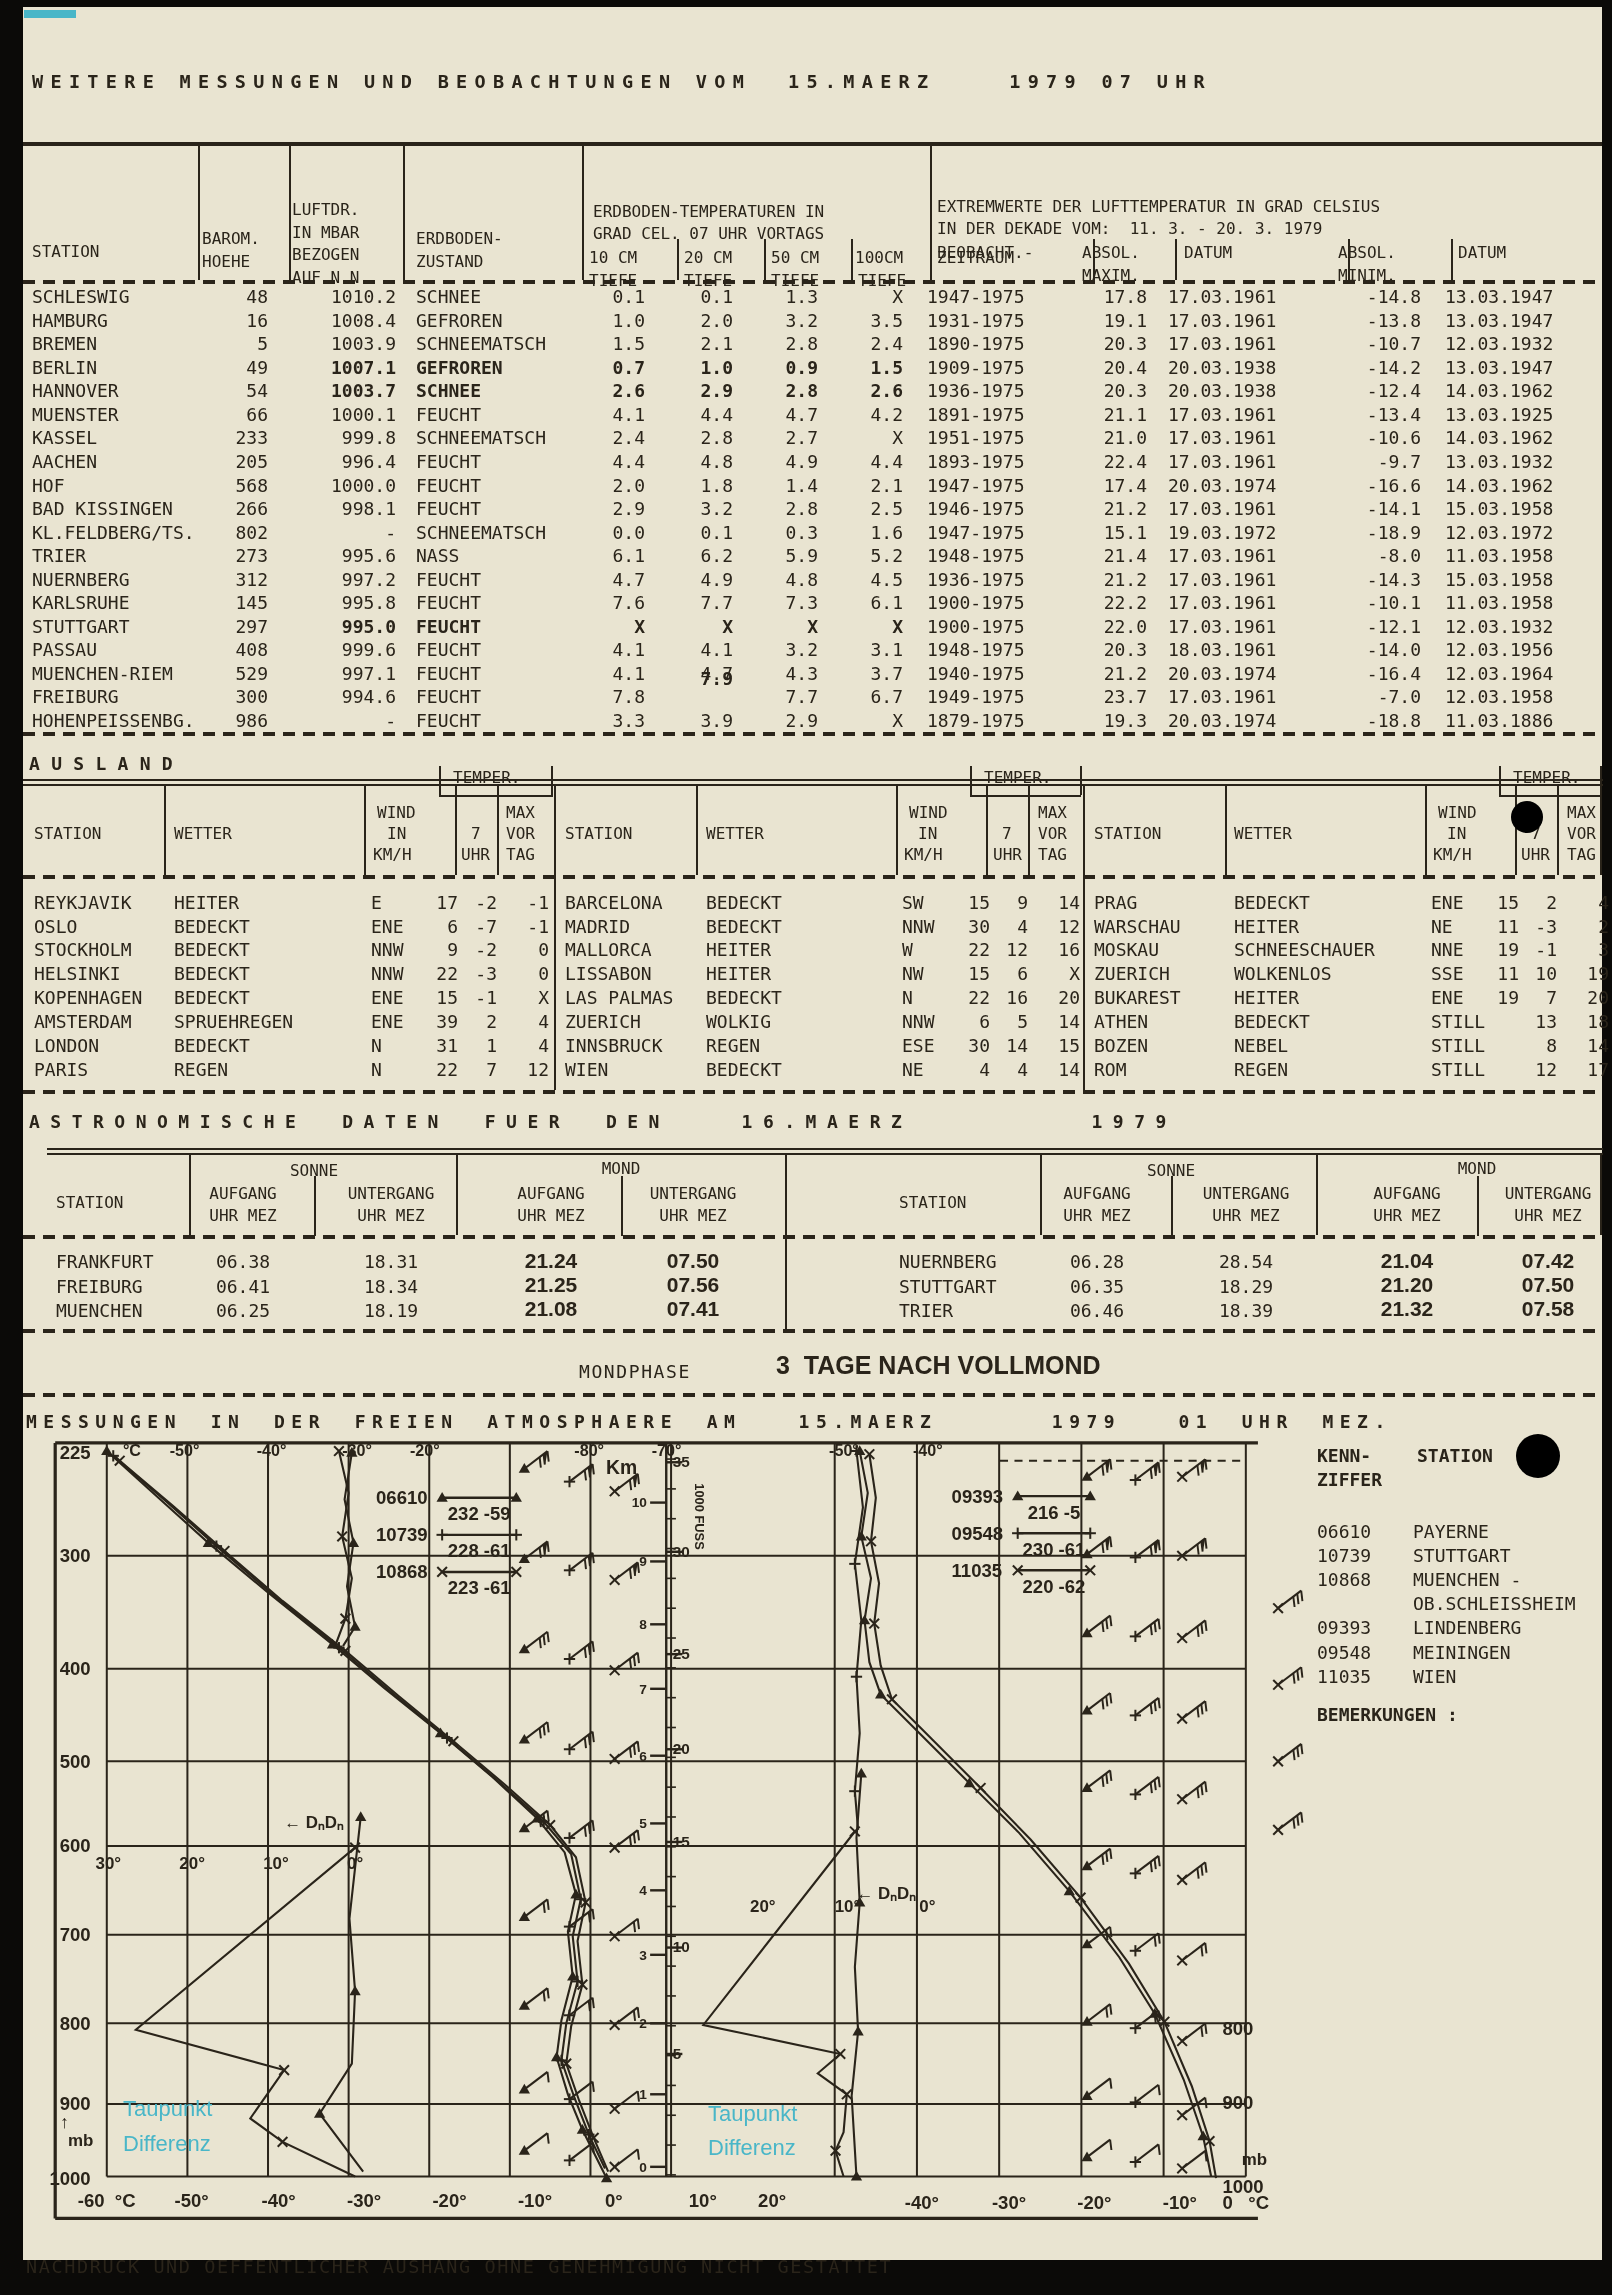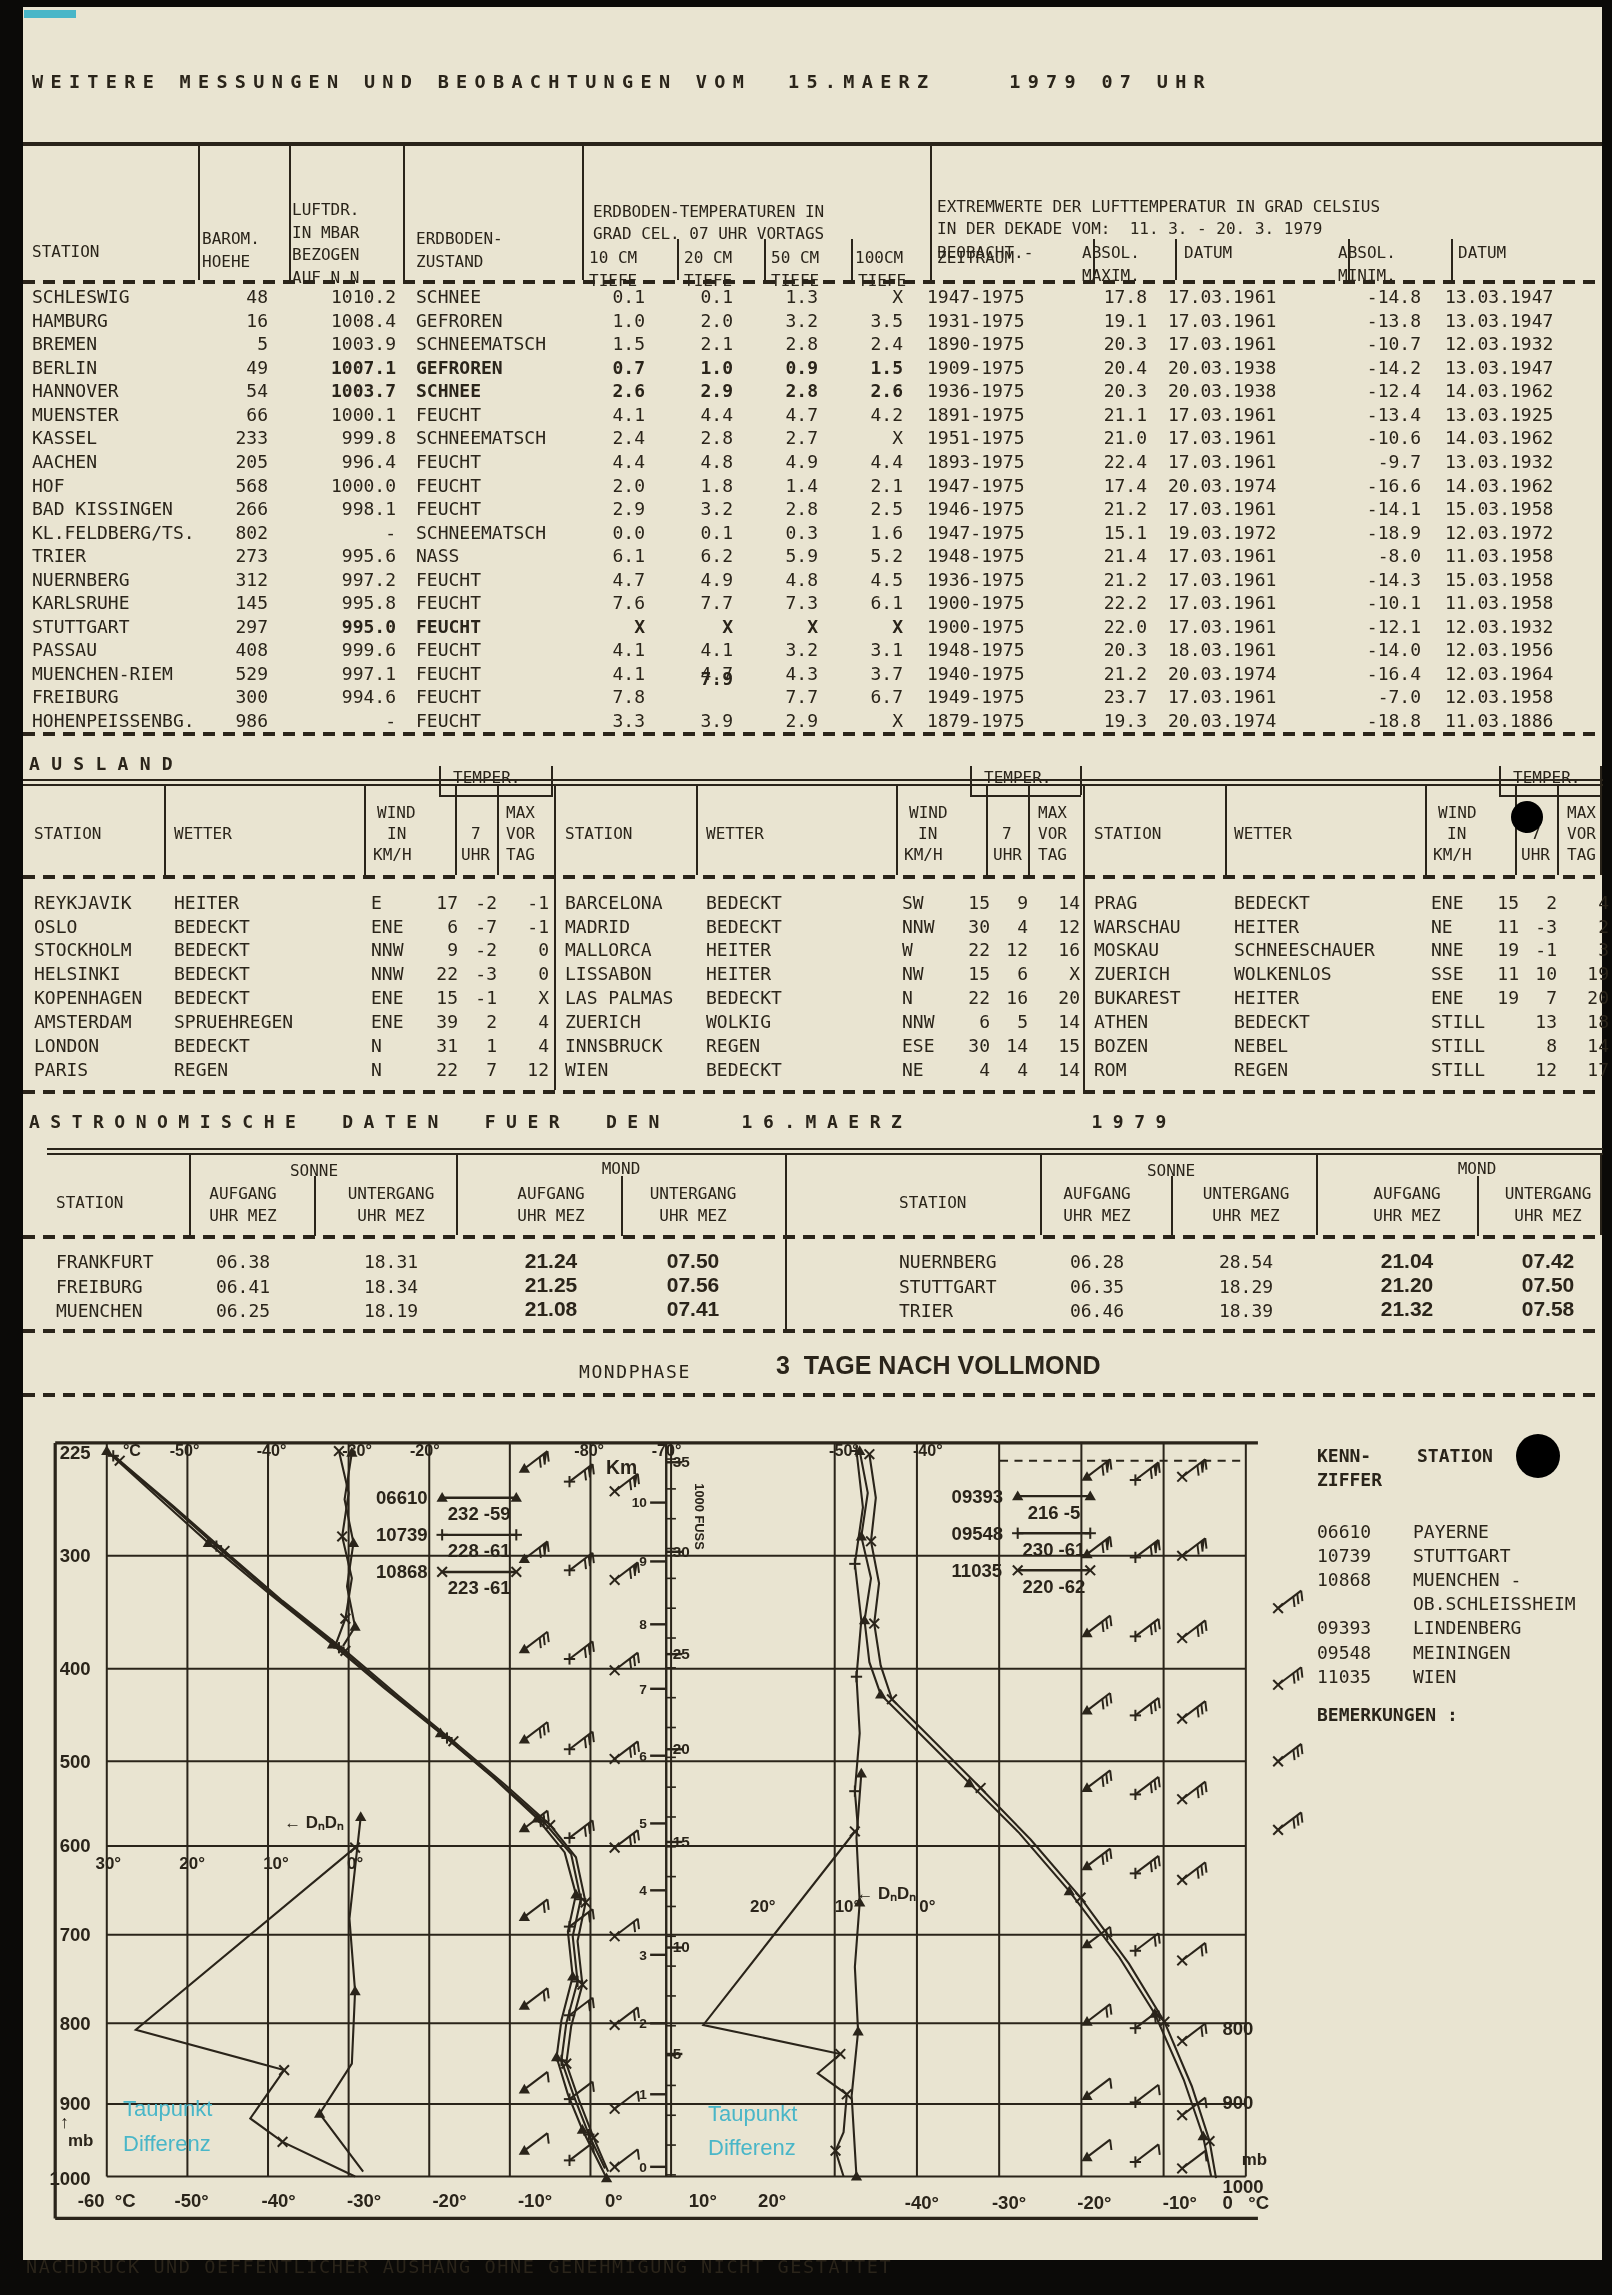--- a/index.html
+++ b/index.html
@@ -588,20 +588,21 @@
       <div class="dash" style="left: 22.6px; top: 1235px; width: 1579px;"></div>
       <div class="dash" style="left: 22.6px; top: 1329px; width: 1579px;"></div>
     </div>
 
   <div class="t m22 b" style="left:29px;top:753px;letter-spacing:11.3px">AUSLAND</div>
   <div class="t m22 b" style="left:29px;top:1111px;letter-spacing:10.5px;word-spacing:14.5px">ASTRONOMISCHE DATEN FUER DEN  16.MAERZ     1979</div>
 
   <div class="t m22" style="left:579px;top:1361px;letter-spacing:1.6px">MONDPHASE</div>
   <div class="t sans b" style="left:776px;top:1353px;font-size:25px">3  TAGE NACH VOLLMOND</div>
   <div class="dash" style="left:22.6px;top:1393px;width:1580px"></div>
+  <div class="t m22 b" style="left:26px;top:1411px;letter-spacing:6.5px;word-spacing:11.3px">MESSUNGEN IN DER FREIEN ATMOSPHAERE AM  15.MAERZ    1979  01 UHR MEZ.</div>
 
   <svg id="chartsvg" width="1613" height="2295" viewBox="0 0 2000 2847" style="position:absolute;left:0;top:0">
       <line x1="68" y1="1790" x2="1560" y2="1790" stroke="#2a241a" stroke-width="4"></line>
       <line x1="68" y1="1790" x2="68" y2="2752" stroke="#2a241a" stroke-width="4"></line>
       <line x1="68" y1="2752" x2="1560" y2="2752" stroke="#2a241a" stroke-width="4"></line>
       <line x1="132" y1="1930" x2="1545" y2="1930" stroke="#2a241a" stroke-width="2.5"></line>
       <line x1="132" y1="2070" x2="1545" y2="2070" stroke="#2a241a" stroke-width="2.5"></line>
       <line x1="132" y1="2185" x2="1545" y2="2185" stroke="#2a241a" stroke-width="2.5"></line>
       <line x1="132" y1="2290" x2="1545" y2="2290" stroke="#2a241a" stroke-width="2.5"></line>
       <line x1="132" y1="2400" x2="1545" y2="2400" stroke="#2a241a" stroke-width="2.5"></line>

